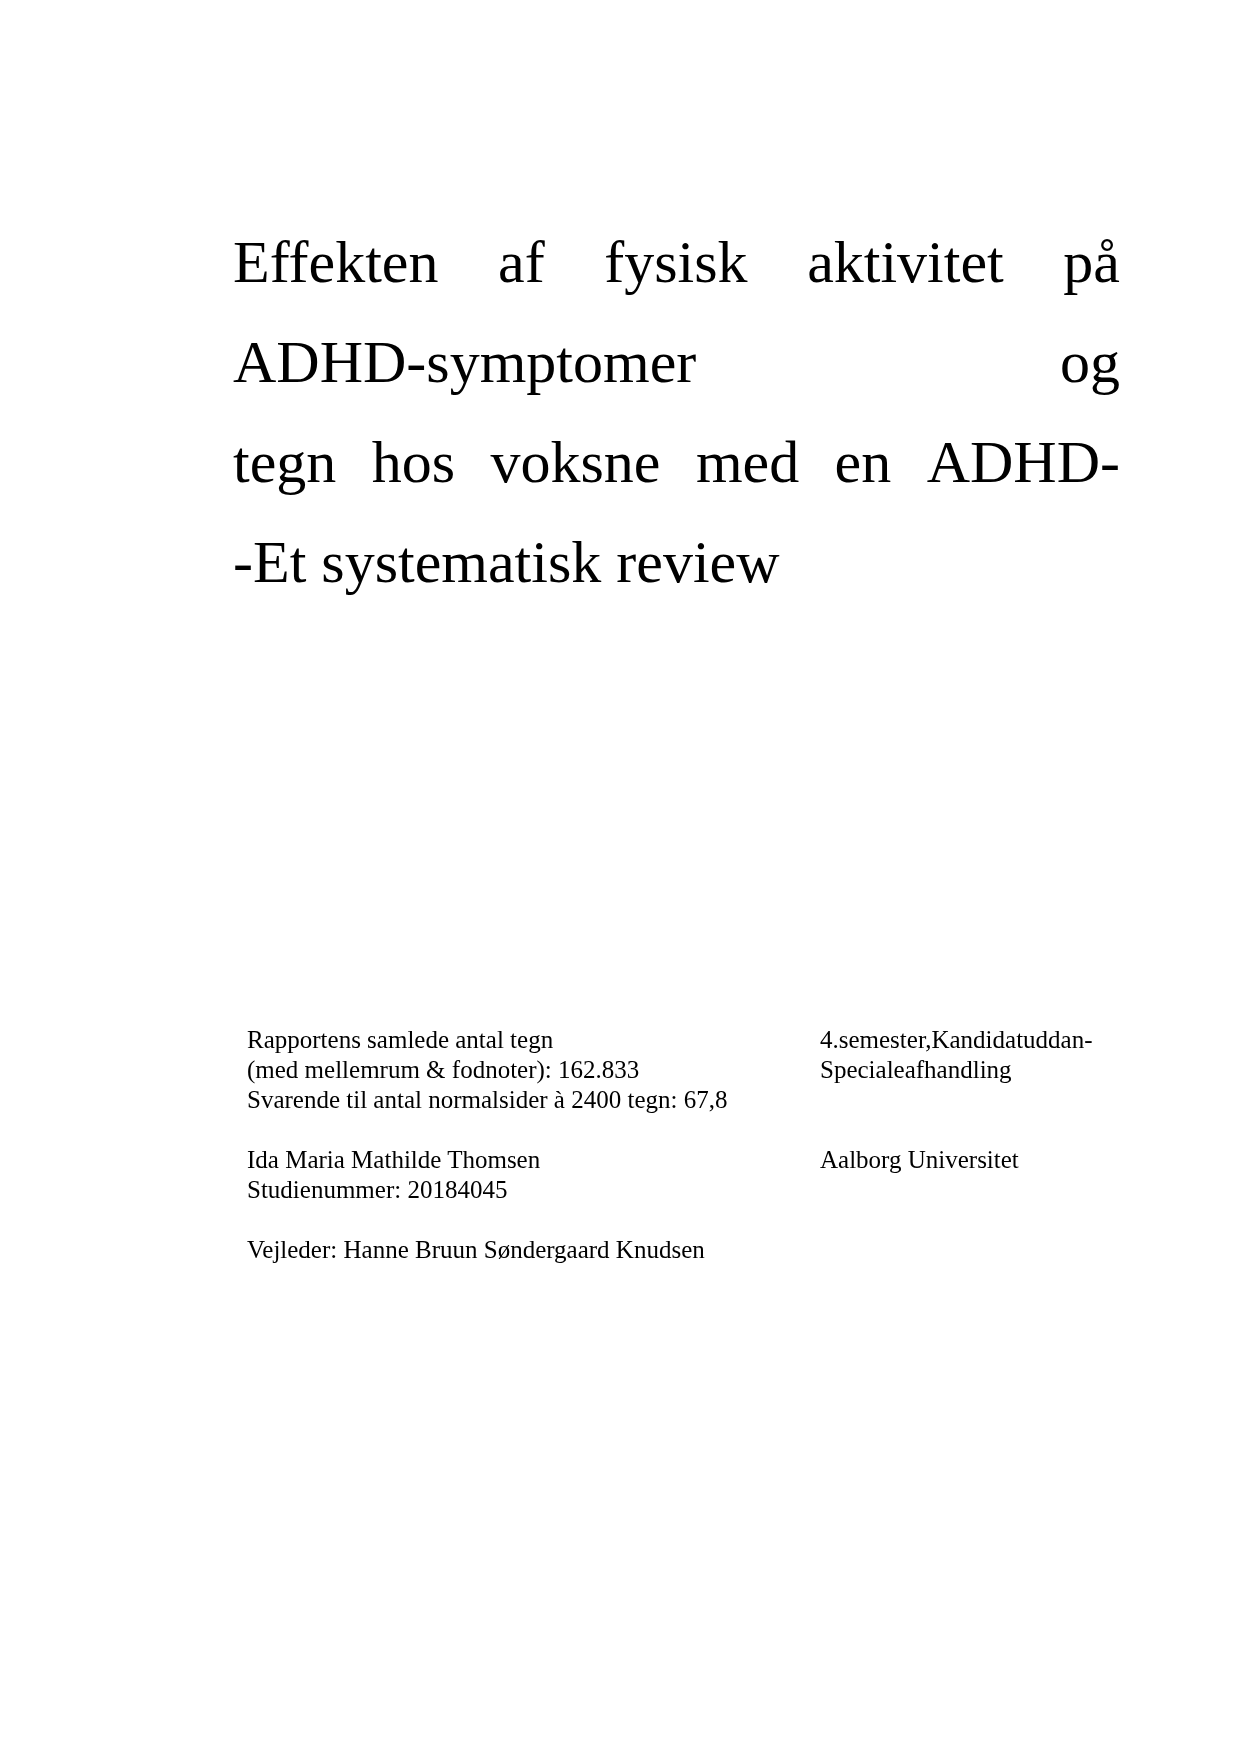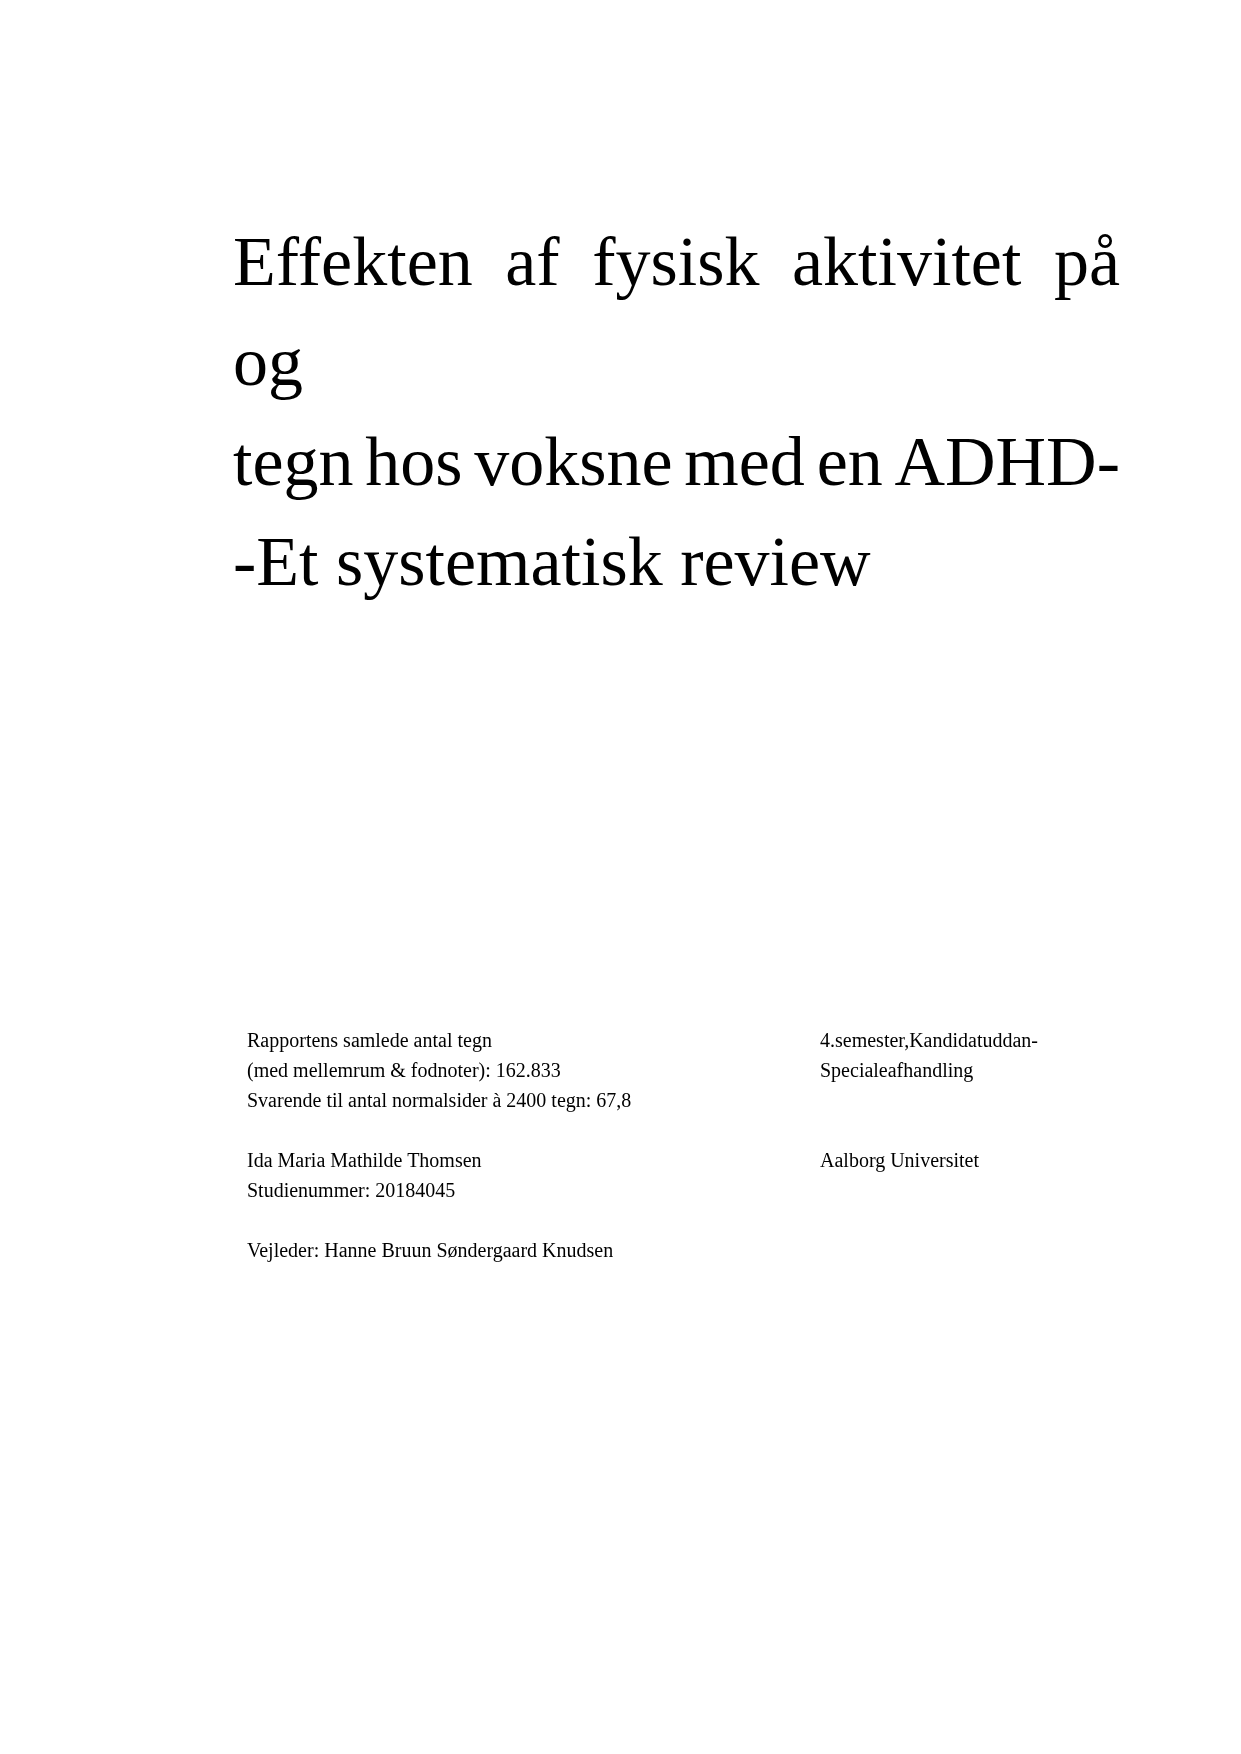--- a/index.html
+++ b/index.html
@@ -14,36 +14,36 @@
     background: #ffffff;
     color: #000000;
     font-family: "Liberation Serif", "DejaVu Serif", serif;
     overflow: hidden;
   }
   .title-block {
     position: absolute;
     left: 233px;
     top: 212px;
     width: 887px;
-    font-size: 70px;
+    font-size: 60px;
     line-height: 100px;
     font-weight: normal;
   }
   .title-line {
     white-space: nowrap;
   }
   [data-justify="true"] {
     display: flex;
     justify-content: space-between;
     white-space: nowrap;
   }
   .info-col {
     position: absolute;
     top: 1025px;
-    font-size: 20px;
+    font-size: 25px;
     line-height: 30px;
   }
   .info-col.left {
     left: 247px;
     width: 512px;
     white-space: nowrap;
   }
   .info-col.right {
     left: 820px;
     width: 298px;
@@ -59,20 +59,21 @@
 
   <div class="title-block">
     <div class="title-line" data-justify="true">
         <span>Effekten</span>
         <span>af</span>
         <span>fysisk</span>
         <span>aktivitet</span>
         <span>på</span>
       </div>
     <div class="title-line" data-justify="true">
+        <span>ADHD-symptomer</span>
         <span>og</span>
       </div>
     <div class="title-line" data-justify="true">
         <span>tegn</span>
         <span>hos</span>
         <span>voksne</span>
         <span>med</span>
         <span>en</span>
         <span>ADHD-</span>
       </div>

